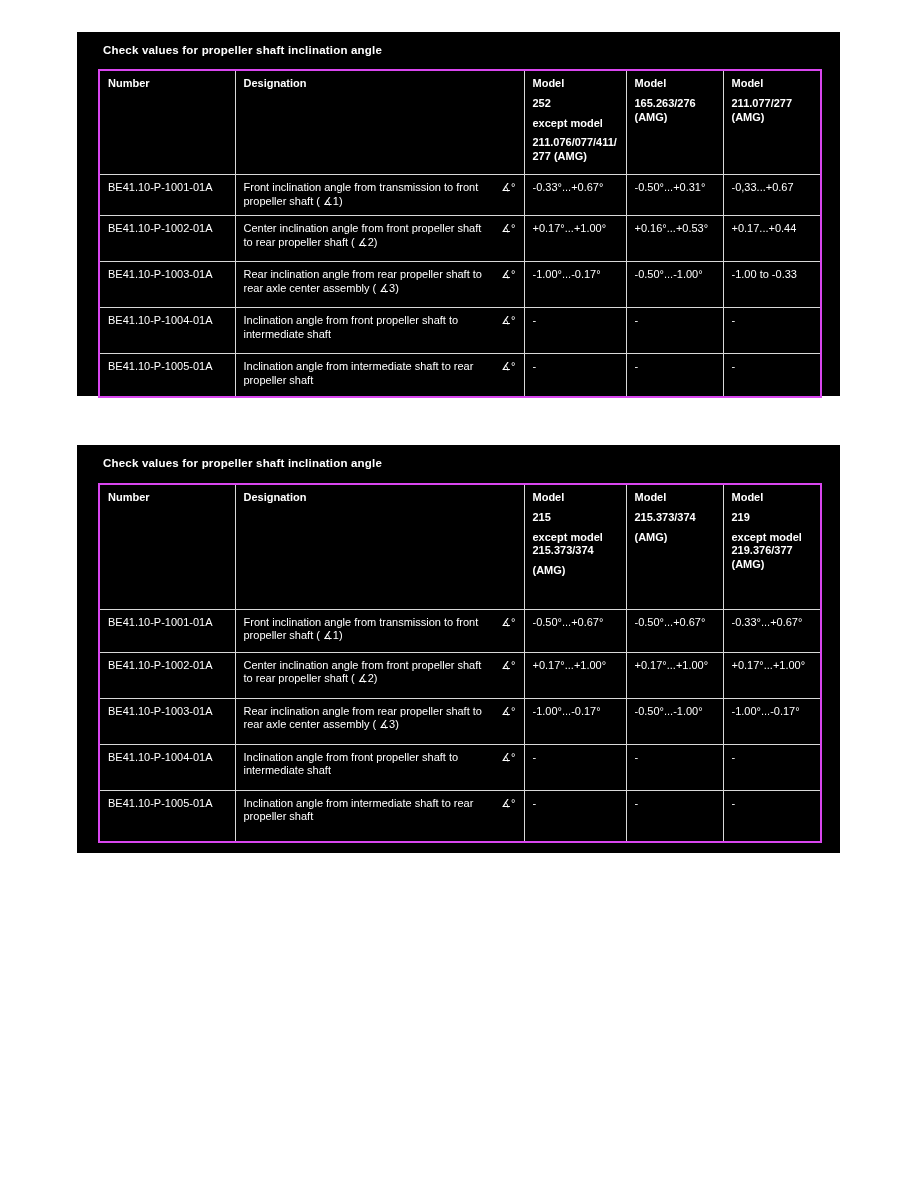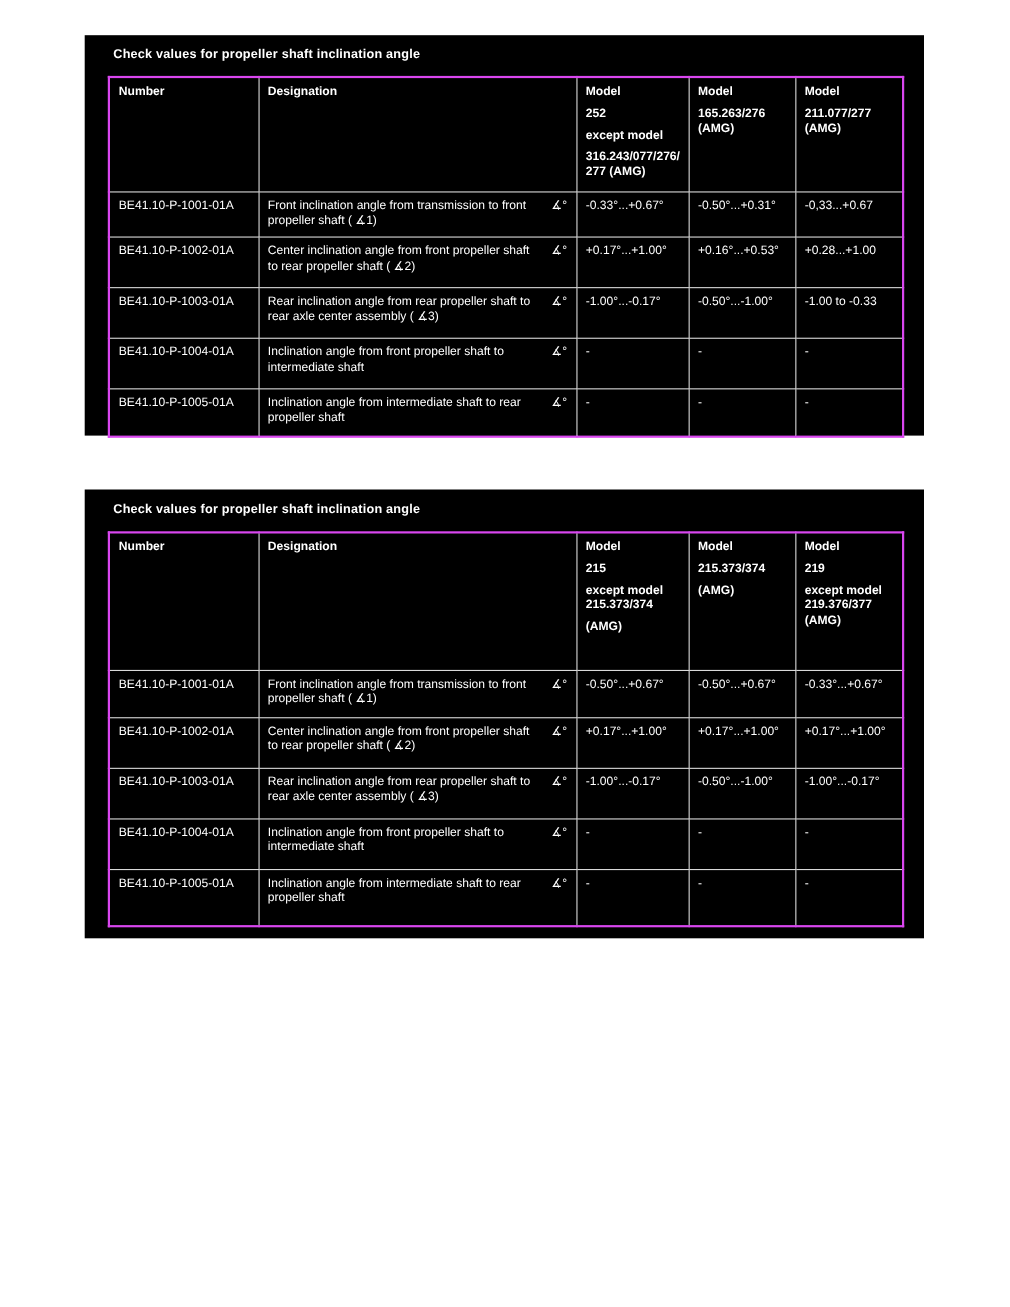--- a/index.html
+++ b/index.html
@@ -67,21 +67,21 @@
         <col class="c-m3">
       </colgroup>
     <tbody>
         <tr class="hr">
       <th>Number</th>
       <th>Designation</th>
       <th>
         <div class="hp">Model</div>
         <div class="hp">252</div>
         <div class="hp">except model</div>
-        <div class="hp">316.243/077/276/
+        <div class="hp">211.076/077/411/
 277 (AMG)</div>
       </th>
       <th>
         <div class="hp">Model</div>
         <div class="hp">165.263/276
 (AMG)</div>
       </th>
       <th>
         <div class="hp">Model</div>
         <div class="hp">211.077/277
@@ -104,21 +104,21 @@
     <tr class="r1">
       <td>BE41.10-P-1002-01A</td>
       <td>
             <div class="des-wrap">
         <span class="des-text">Center inclination angle from front propeller shaft to rear propeller shaft ( ∡2)</span>
         <span class="unit">∡°</span>
             </div>
           </td>
       <td>+0.17°...+1.00°</td>
       <td>+0.16°...+0.53°</td>
-      <td>+0.28...+1.00</td>
+      <td>+0.17...+0.44</td>
     </tr>
     <tr class="r2">
       <td>BE41.10-P-1003-01A</td>
       <td>
             <div class="des-wrap">
         <span class="des-text">Rear inclination angle from rear propeller shaft to rear axle center assembly ( ∡3)</span>
         <span class="unit">∡°</span>
             </div>
           </td>
       <td>-1.00°...-0.17°</td>

